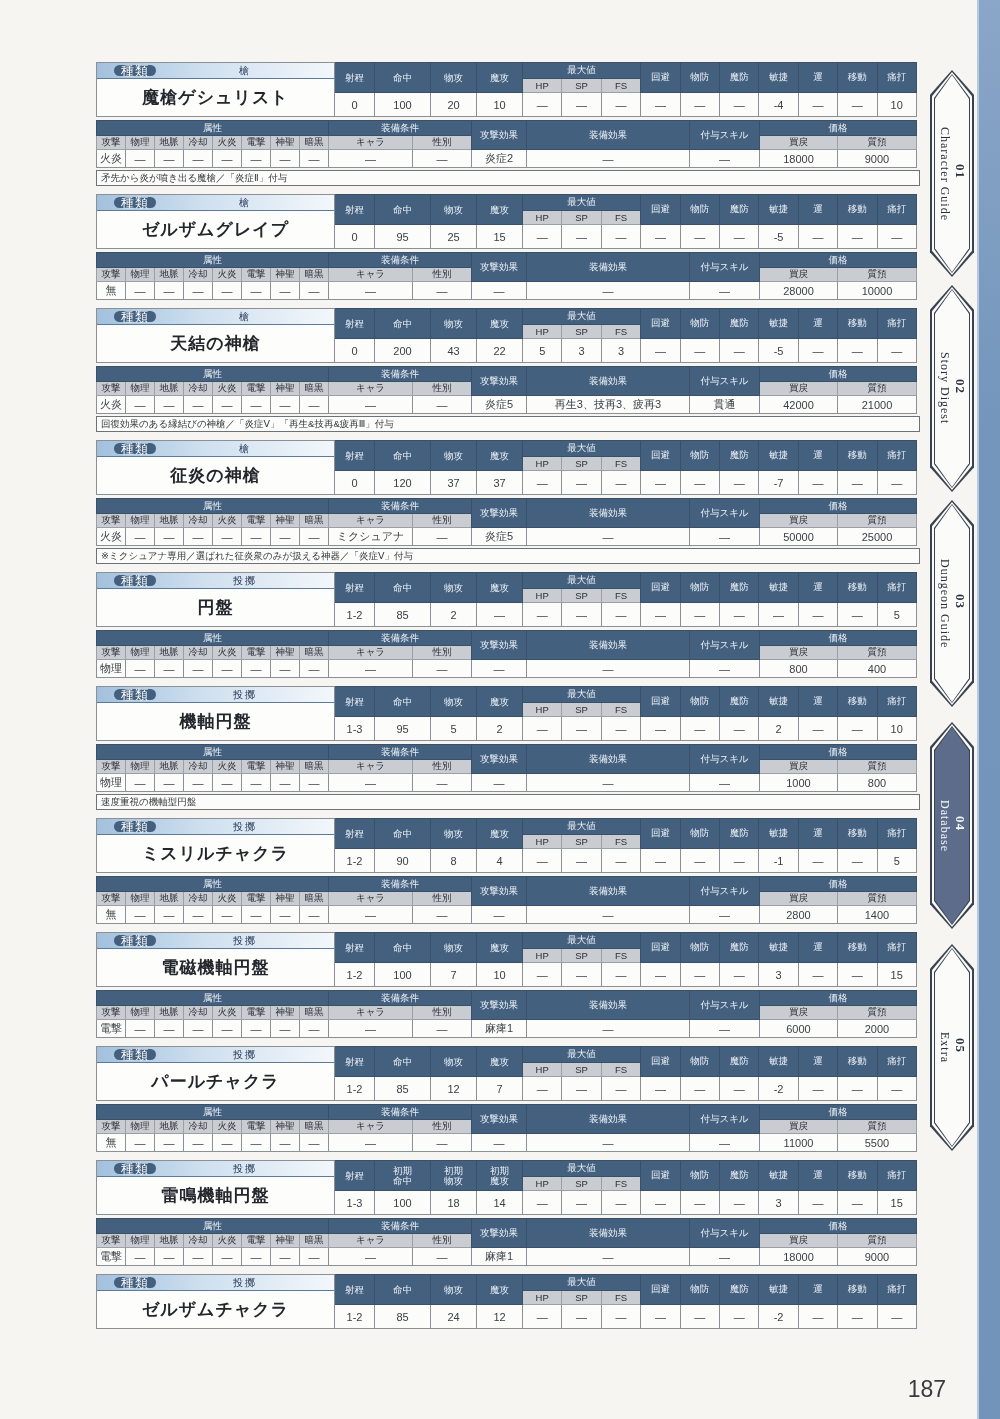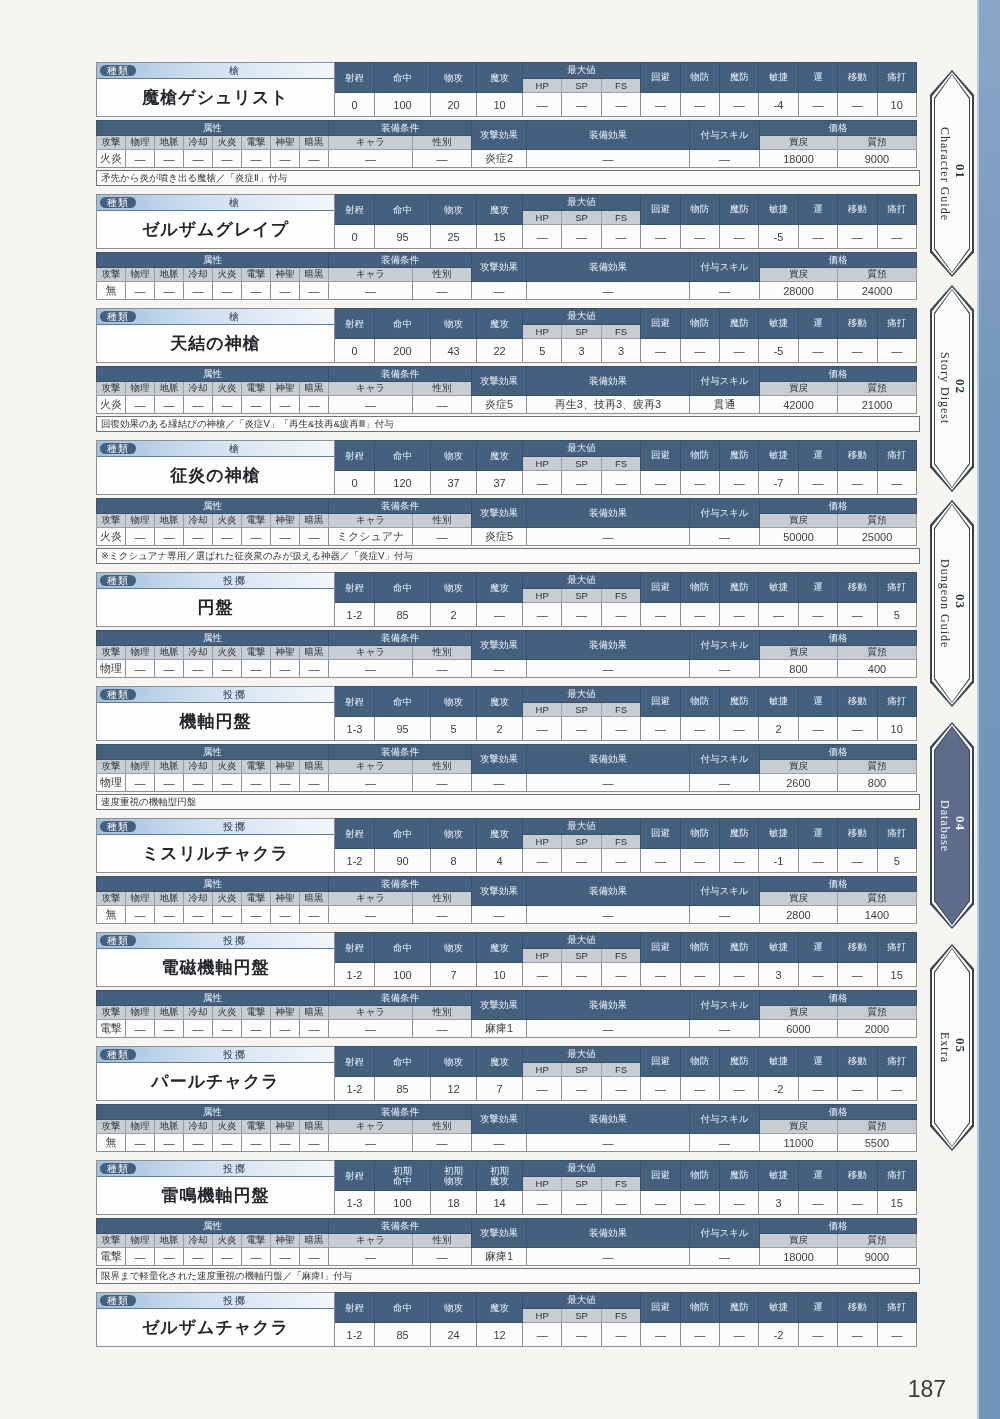--- a/index.html
+++ b/index.html
@@ -22,22 +22,22 @@
   .stat-head{white-space:pre-line;line-height:1.05;}
   .attr-tbl{margin-top:3px;}
   .attr-tbl tr.r1 th{height:14px;}
   .attr-tbl tr.r2 th{height:13px;}
   .attr-tbl tr.r3 td{height:17px;}
   .name-cell{background:#fdfdfb;padding:0;vertical-align:top;}
   .name-inner{display:flex;flex-direction:column;height:100%;}
   .type-bar{display:flex;align-items:center;height:15px;
     background:linear-gradient(90deg,#a2c0dd 0%,#cfe0ef 45%,#f3f7fb 100%);
     border-bottom:1px solid #5d7a97;}
-  .kind-badge{background:#44607f;color:#fff;font-size:10px;line-height:11px;
-    padding:0 7px;border-radius:6px;margin-left:3px;letter-spacing:1px;}
+  .kind-badge{background:#44607f;color:#fff;font-size:13px;line-height:11px;
+    padding:0 7px;border-radius:6px;margin-left:17px;letter-spacing:1px;}
   .type-label{flex:1;text-align:center;font-size:10px;color:#1e3click050;color:#1e3050;letter-spacing:2px;}
   .weapon-name{flex:1;display:flex;align-items:center;justify-content:center;
     font-size:17px;font-weight:bold;color:#23262c;letter-spacing:1px;}
   .note{margin-top:2px;width:818px;height:14px;border:1px solid #6d7278;background:#fcfcfa;
     font-size:9.5px;color:#34373c;line-height:14px;padding-left:4px;box-sizing:content-box;}
   
   .edge-strip{position:absolute;right:0;top:0;width:21px;height:1419px;
     background:linear-gradient(180deg,#8aa6c8 0%,#7496bc 30%,#7294bb 100%);
     border-left:2px solid #b6c9de;}
   .sidebar{position:absolute;left:930px;top:0;width:46px;height:1419px;}
@@ -306,21 +306,21 @@
         <td class="val">—</td>
         <td class="val">—</td>
         <td class="val">—</td>
         <td class="val">—</td>
         <td class="val">—</td>
         <td class="val">—</td>
         <td class="val">—</td>
         <td class="val">—</td>
         <td class="val">—</td>
         <td class="val">28000</td>
-        <td class="val">24000</td>
+        <td class="val">10000</td>
       </tr>
     </tbody>
       </table>
 
   </div>
 
   <div class="weapon-block">
     <table class="stats-top">
       <colgroup>
         <col style="width:238px">
@@ -827,21 +827,21 @@
         <td class="val">—</td>
         <td class="val">—</td>
         <td class="val">—</td>
         <td class="val">—</td>
         <td class="val">—</td>
         <td class="val">—</td>
         <td class="val">—</td>
         <td class="val">—</td>
         <td class="val">—</td>
         <td class="val">—</td>
-        <td class="val">2600</td>
+        <td class="val">1000</td>
         <td class="val">800</td>
       </tr>
     </tbody>
       </table>
 
     <div class="note">速度重視の機軸型円盤</div>
   </div>
 
   <div class="weapon-block">
     <table class="stats-top">
@@ -1357,21 +1357,20 @@
         <td class="val">—</td>
         <td class="val">麻痺1</td>
         <td class="val">—</td>
         <td class="val">—</td>
         <td class="val">18000</td>
         <td class="val">9000</td>
       </tr>
     </tbody>
       </table>
 
-    <div class="note">限界まで軽量化された速度重視の機軸円盤／「麻痺Ⅰ」付与</div>
   </div>
 
   <div class="weapon-block">
     <table class="stats-top">
       <colgroup>
         <col style="width:238px">
           <col style="width:40px">
           <col style="width:56px">
         <col style="width:46px">
           <col style="width:46px">

